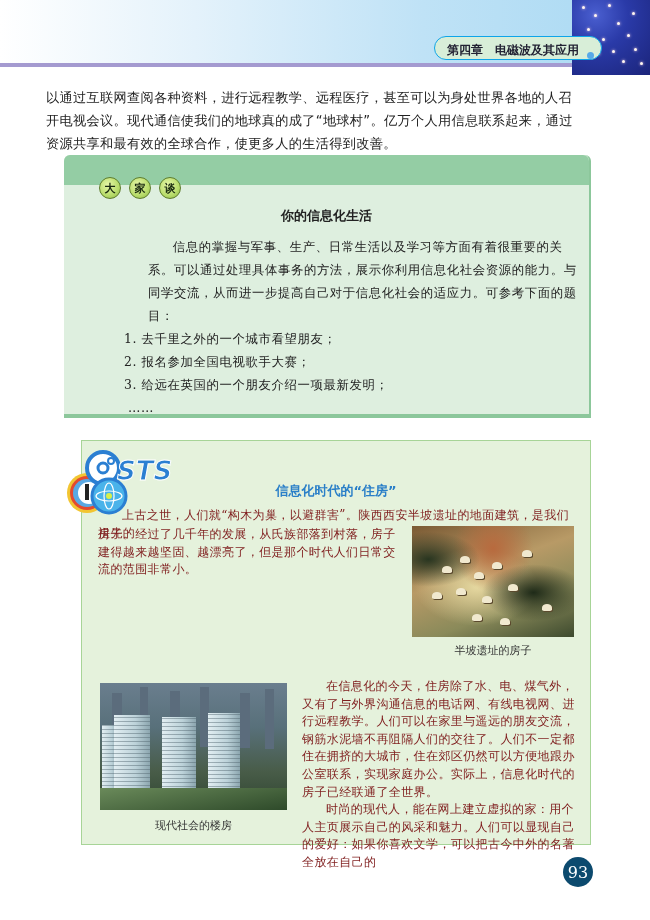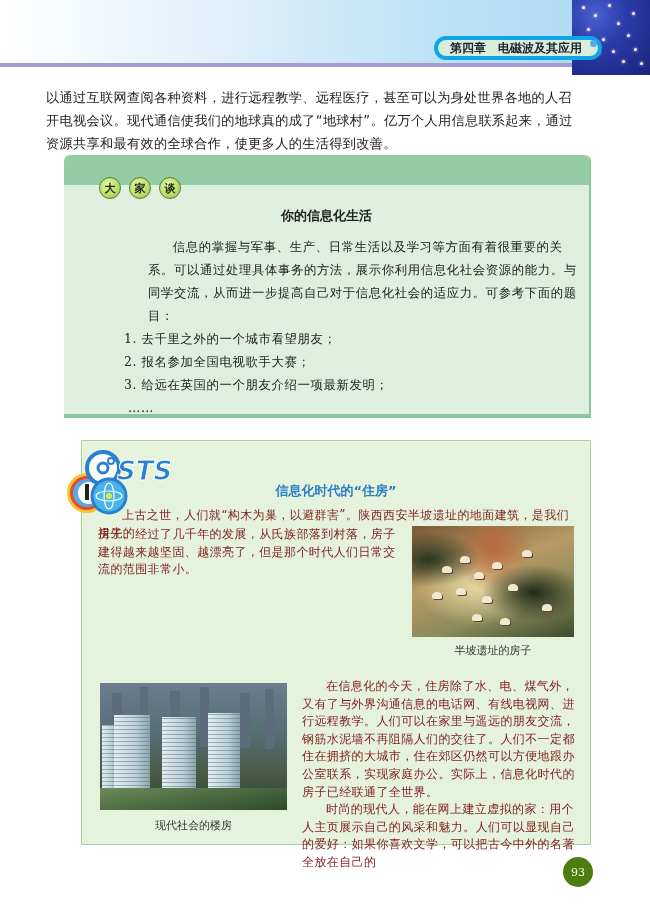--- a/index.html
+++ b/index.html
@@ -19,22 +19,22 @@
       position: absolute; left: 572px; top: 0; width: 78px; height: 75px;
       background: radial-gradient(circle at 30% 20%, #4a5fd0 0%, #2a3aa8 40%, #1b247a 100%);
       overflow: hidden;
     }
     .header-corner .spark {
       position: absolute; width: 3px; height: 3px; border-radius: 50%;
       background: #fff6f0; box-shadow: 0 0 3px #ffd8e8;
     }
     .chapter-pill {
       position: absolute; left: 434px; top: 36px; height: 24px; width: 168px;
-      border: 4px solid #0ea5e9; border-radius: 12px;
-      background: #d8eed8; display: flex; align-items: flex-start; padding-left: 12px;
+      border: 1px solid #0ea5e9; border-radius: 12px;
+      background: #d8eed8; display: flex; align-items: flex-end; padding-left: 12px;
       font-size: 12px; font-weight: bold; color: #223;
       z-index: 2;
     }
     .chapter-pill .num { margin-right: 12px; }
     .chapter-pill .dot {
       width: 7px; height: 7px; border-radius: 50%; background: #57a9e8;
       margin-left: 8px;
     }
     .intro {
       position: absolute; left: 46px; top: 86px; width: 536px;
@@ -111,22 +111,22 @@
         linear-gradient(90deg, #e2eef2 0%, #bcd2d9 60%, #8ca6af 100%);
     }
     .photo-city .far {
       position: absolute; background: #5b6c7c;
     }
     .caption {
       position: absolute; font-size: 11px; color: #333; text-align: center;
     }
     .page-num {
       position: absolute; left: 563px; top: 857px; width: 30px; height: 30px;
-      border-radius: 50%; background: #4d7c0f; color: #fff;
-      font-family: "DejaVu Serif", serif; font-size: 11px;
+      border-radius: 50%; background: #0c4a6e; color: #fff;
+      font-family: "DejaVu Serif", serif; font-size: 16px;
       display: flex; align-items: center; justify-content: center;
     }
   </style>
 </head>
 <body>
 
 <div class="header-band"></div>
 <div class="header-rule"></div>
 <div class="header-corner">
   <span class="spark" style="left:10px;top:6px"></span>

